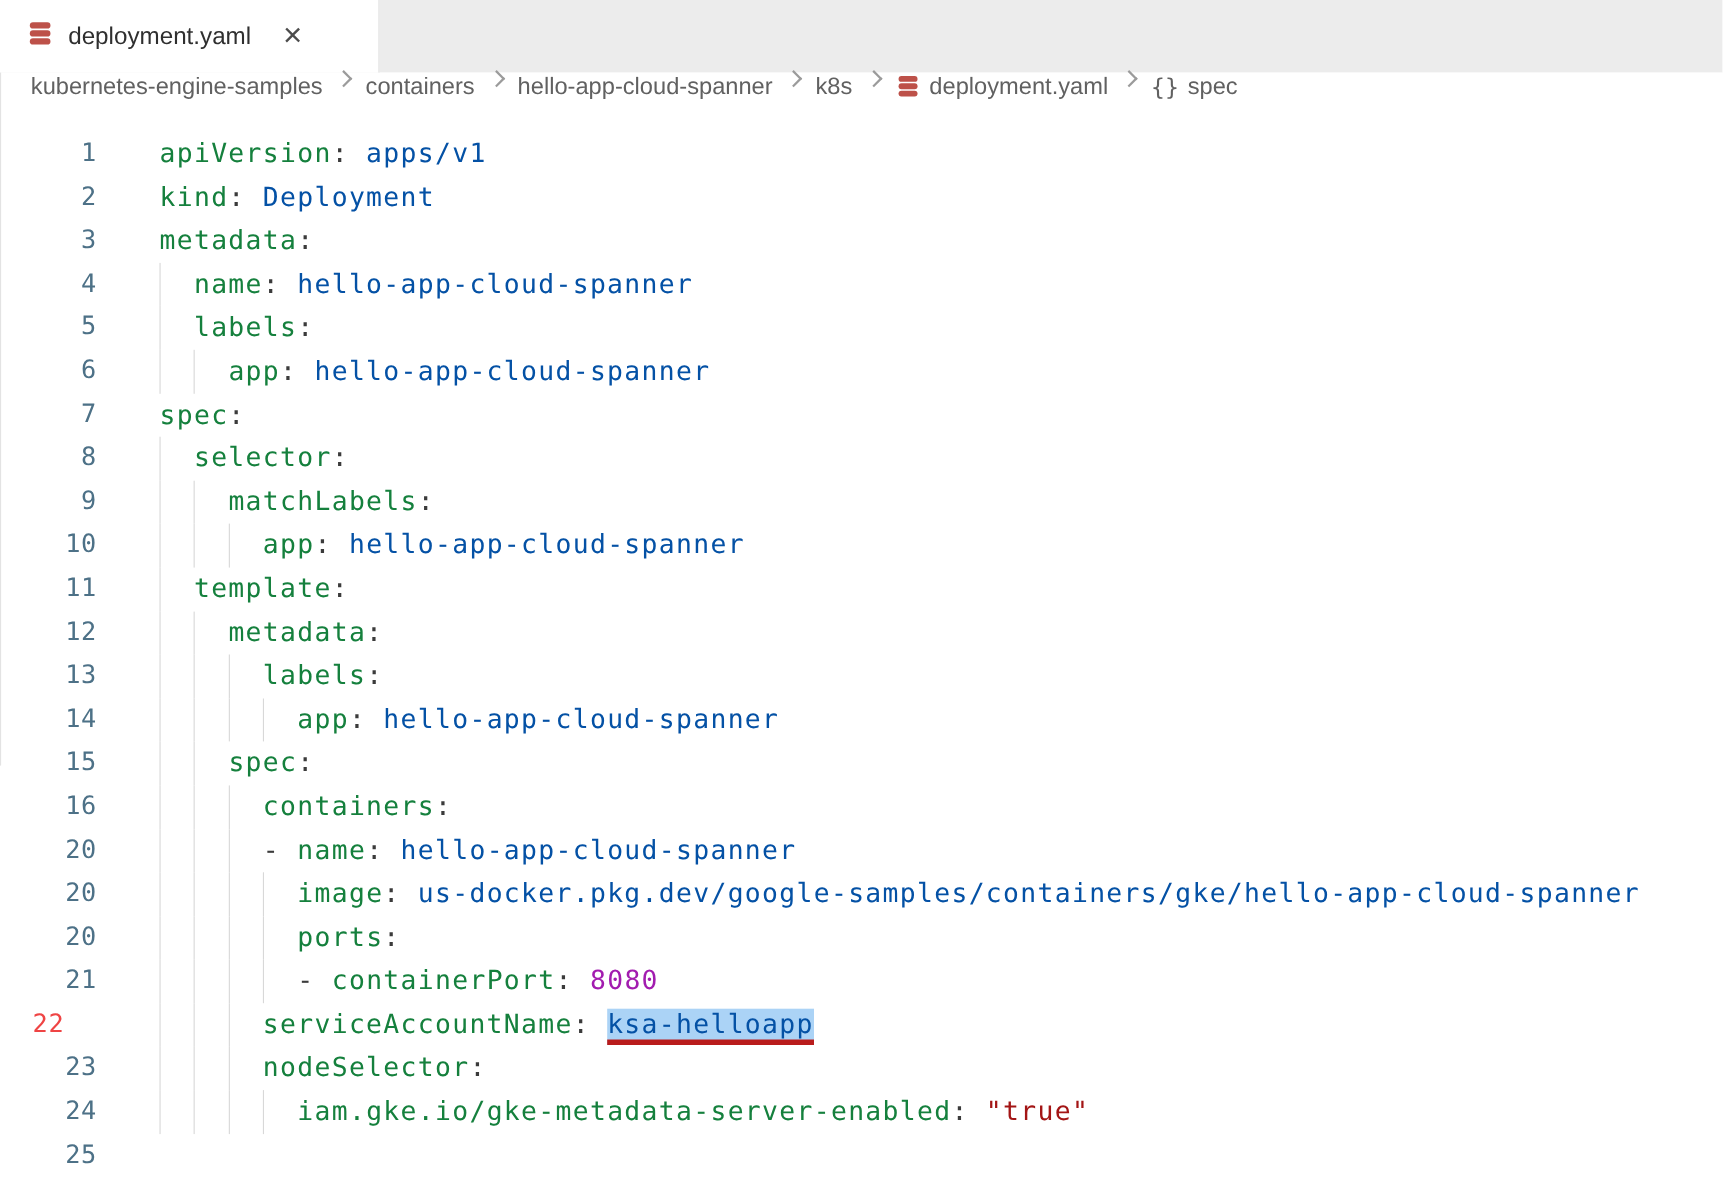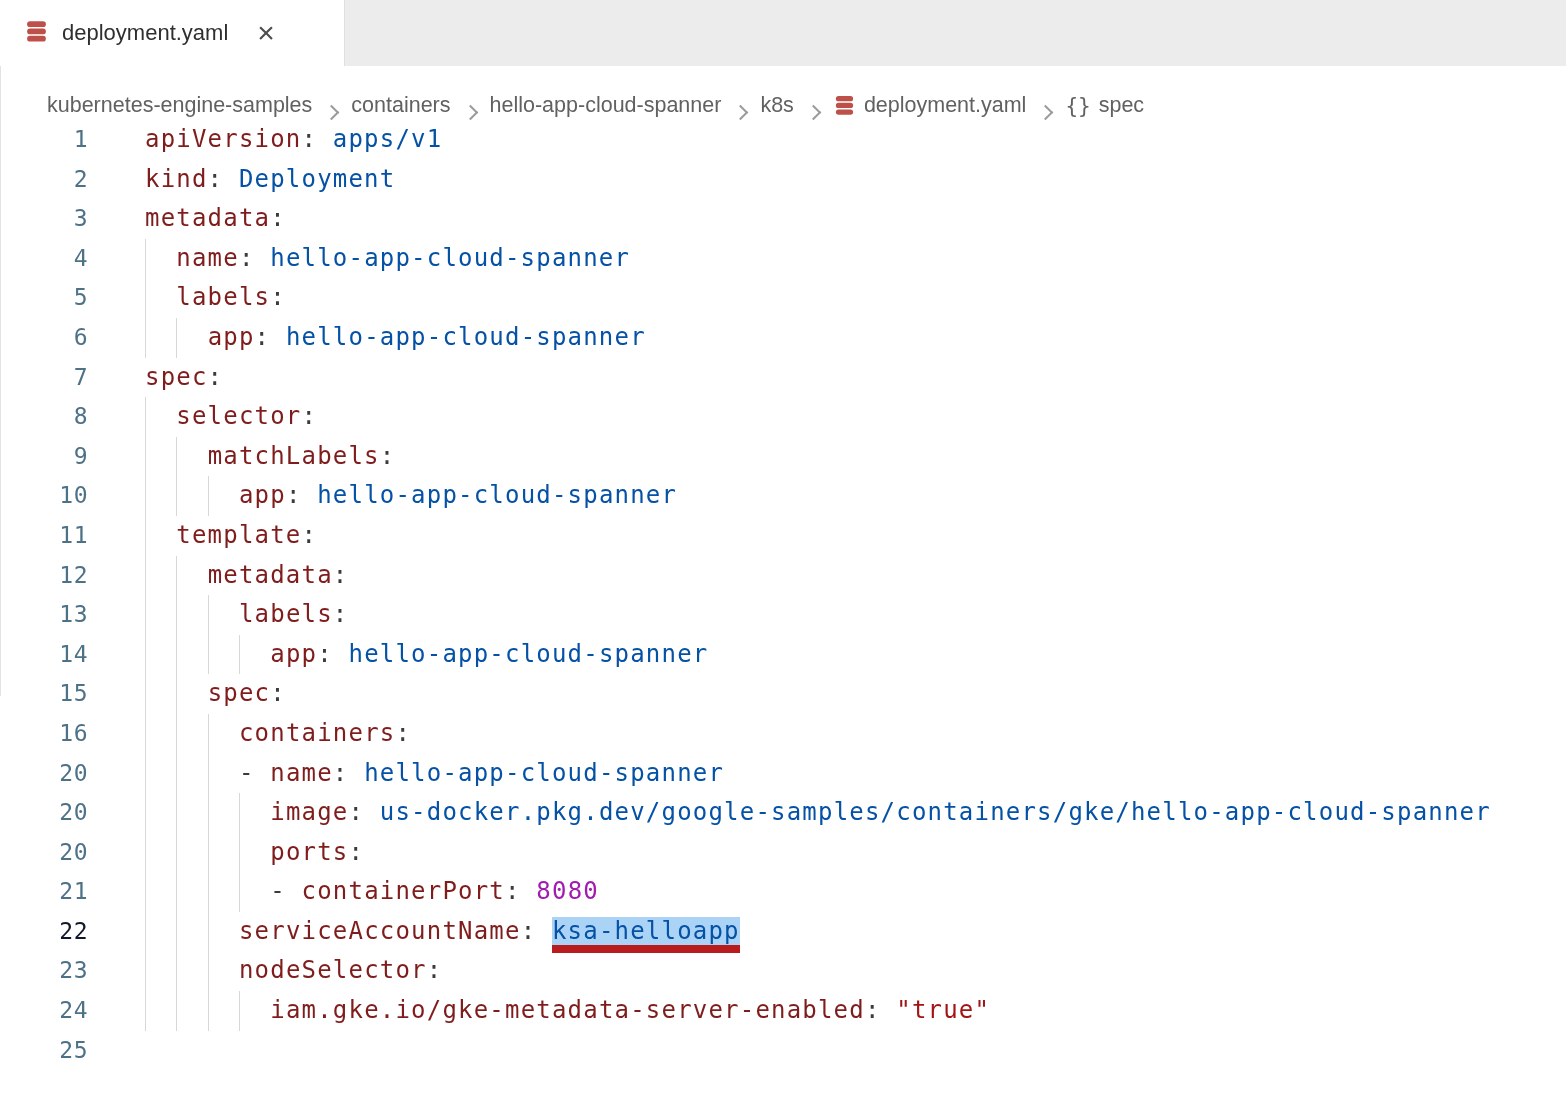--- a/index.html
+++ b/index.html
@@ -5,42 +5,42 @@
   html,body{margin:0;padding:0;width:1566px;height:1094px;overflow:hidden;background:#ffffff;
     font-family:"Liberation Sans", sans-serif;}
   
   .tabbar{height:66px;background:#ececec;display:flex;align-items:stretch;}
   .tab{width:345px;box-sizing:border-box;background:#ffffff;display:flex;align-items:center;
     padding:0 18px 0 24px;gap:13px;border-right:1px solid #e0e0e0;cursor:pointer;}
   .tab-title{font-size:22px;color:#2f2f2f;white-space:nowrap;}
   .tab-close{font-size:30px;line-height:1;color:#4c4c4c;margin-left:12px;padding:0 4px;cursor:pointer;}
   .tab-filler{flex:1;}
   
-  .breadcrumbs{height:52px;display:flex;align-items:flex-end;padding-left:47px;background:#ffffff;
+  .breadcrumbs{height:52px;display:flex;align-items:flex-start;padding-left:28px;background:#ffffff;
     font-size:21.5px;color:#616161;white-space:nowrap;}
   .bc-item{display:inline-flex;align-items:center;gap:8px;cursor:pointer;}
   .chev{display:inline-block;width:9px;height:9px;border-top:2px solid #9b9b9b;border-right:2px solid #9b9b9b;
     transform:rotate(45deg);margin:0 14px 0 14px;flex:none;}
   .braces{font-family:"DejaVu Sans Mono", monospace;font-size:21px;color:#616161;}
   .db-icon{flex:none;}
   
   .editor{padding-top:2px;position:relative;font-family:"DejaVu Sans Mono","Liberation Mono",monospace;}
   .row{display:flex;height:39.6px;}
   .ln{flex:none;width:88px;text-align:right;font-size:23px;line-height:39.6px;color:#4d7187;
     letter-spacing:0.5px;user-select:none;}
-  .ln.active{color:#0f172a;}
+  .ln.active{color:#ef4444;text-align:center;}
   .code{flex:1;padding-left:57px;white-space:pre;font-size:24px;line-height:39.6px;letter-spacing:1.2px;}
   .iu{display:inline-block;width:31.32px;height:39.6px;vertical-align:top;box-sizing:border-box;
     border-left:1px solid #d8d8d8;}
-  .tk-key{color:#7f1d1d;}
+  .tk-key{color:#15803d;}
   .tk-punct{color:#3b3b3b;}
   .tk-val{color:#0451a5;text-align:center;}
   .tk-num{color:#a21caf;}
   .tk-str{color:#a31515;}
-  .hl{background:#abd3f6;border-bottom:8px solid #b91c1c;}
+  .hl{background:#abd3f6;border-bottom:5px solid #b91c1c;}
   .left-rule{position:absolute;left:0;top:66px;width:1px;height:630px;background:#e3e3e3;}
 </style>
 </head>
 <body>
 
 <div class="left-rule"></div>
 
 <div class="tabbar">
   <div class="tab">
     <span id="tab-icon-slot"><svg class="db-icon" viewBox="0 0 20 20" width="25" height="25" aria-hidden="true">

